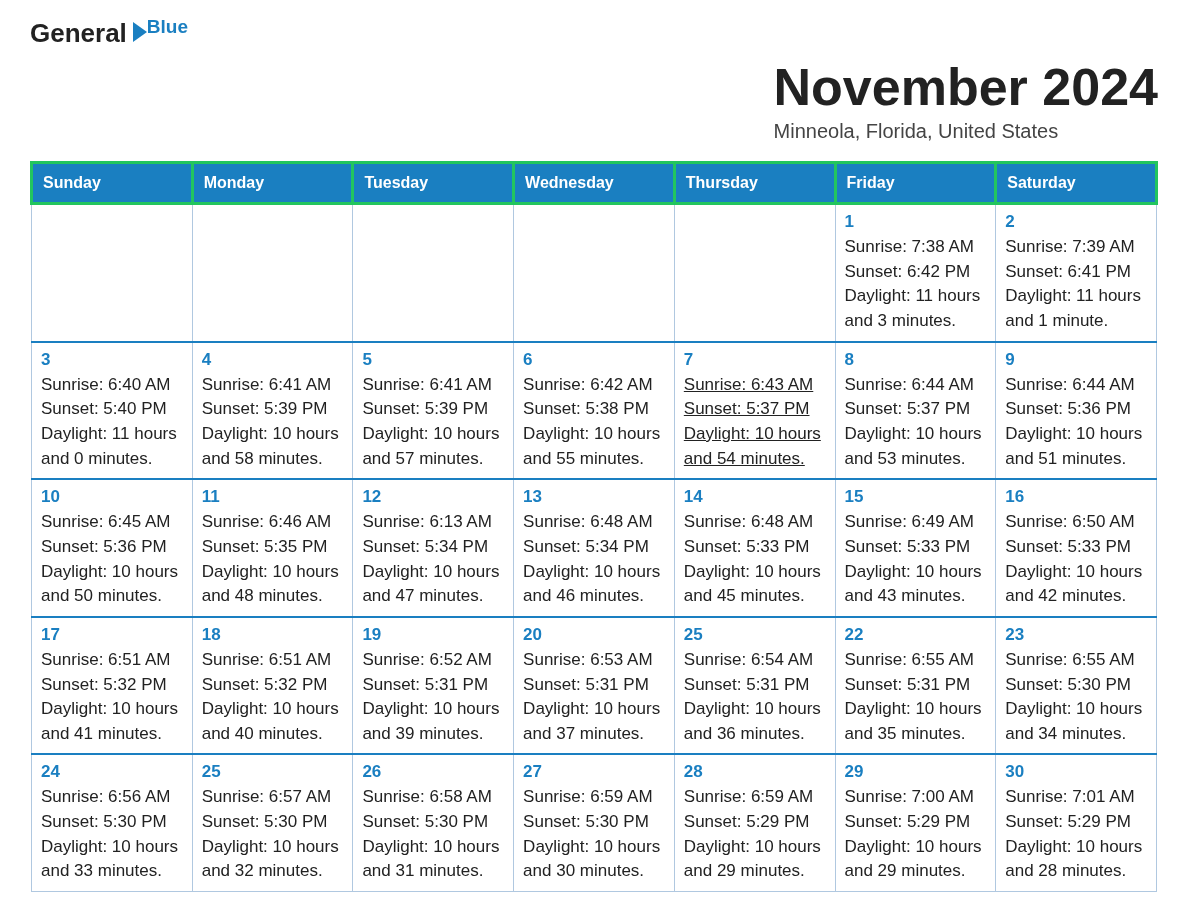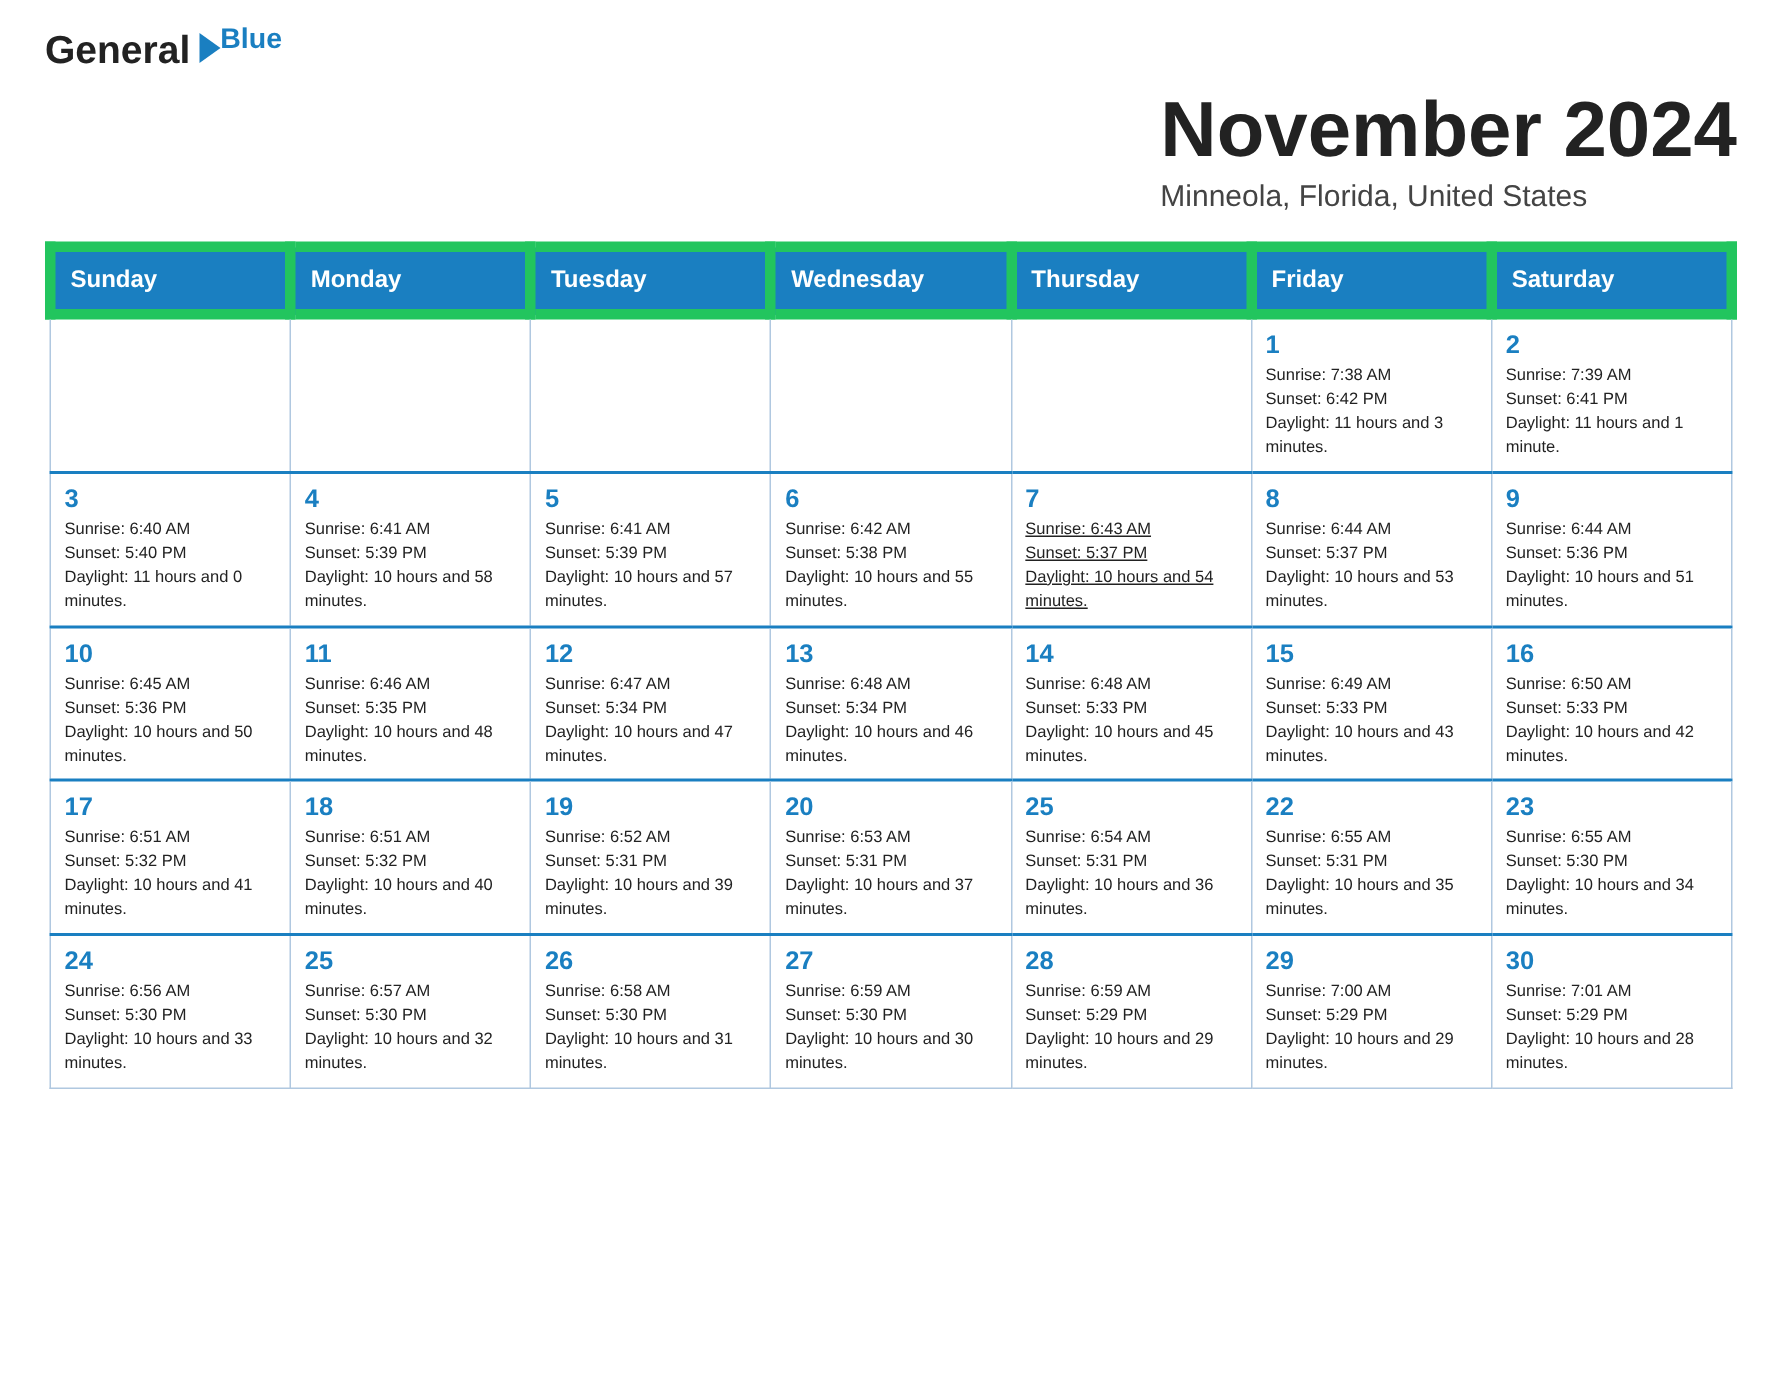--- a/index.html
+++ b/index.html
@@ -66,41 +66,41 @@
       border-collapse: collapse;
       border: 1.5px solid #1a7fc1;
     }
     .calendar th {
       background: #1a7fc1;
       color: #fff;
       font-size: 16px;
       font-weight: bold;
       padding: 10px 10px;
       text-align: left;
-      border: 7px solid #22c55e;
+      border: 3px solid #22c55e;
     }
     .calendar td {
       vertical-align: top;
       border: 1px solid #b0c8e0;
       padding: 7px 9px;
       width: 14.28%;
       min-height: 100px;
       font-size: 13px;
       color: #222;
       background: #fff;
     }
     .day-number {
       font-size: 17px;
       font-weight: bold;
       color: #1a7fc1;
       display: block;
       margin-bottom: 3px;
     }
     .day-info {
-      font-size: 11px;
+      font-size: 17px;
       color: #222;
       line-height: 1.45;
     }
     .empty-cell {
       background: #f8f8f8;
     }
     .row-divider td {
       border-top: 2px solid #1a7fc1;
     }
   </style>
@@ -205,21 +205,21 @@
 Daylight: 10 hours and 50 minutes.</div>
         </td>
         <td>
           <span class="day-number">11</span>
           <div class="day-info" style="white-space: pre-line;">Sunrise: 6:46 AM
 Sunset: 5:35 PM
 Daylight: 10 hours and 48 minutes.</div>
         </td>
         <td>
           <span class="day-number">12</span>
-          <div class="day-info" style="white-space: pre-line;">Sunrise: 6:47 AM
+          <div class="day-info" style="white-space: pre-line;">Sunrise: 6:13 AM
 Sunset: 5:34 PM
 Daylight: 10 hours and 47 minutes.</div>
         </td>
         <td>
           <span class="day-number">13</span>
           <div class="day-info" style="white-space: pre-line;">Sunrise: 6:48 AM
 Sunset: 5:34 PM
 Daylight: 10 hours and 46 minutes.</div>
         </td>
         <td>

